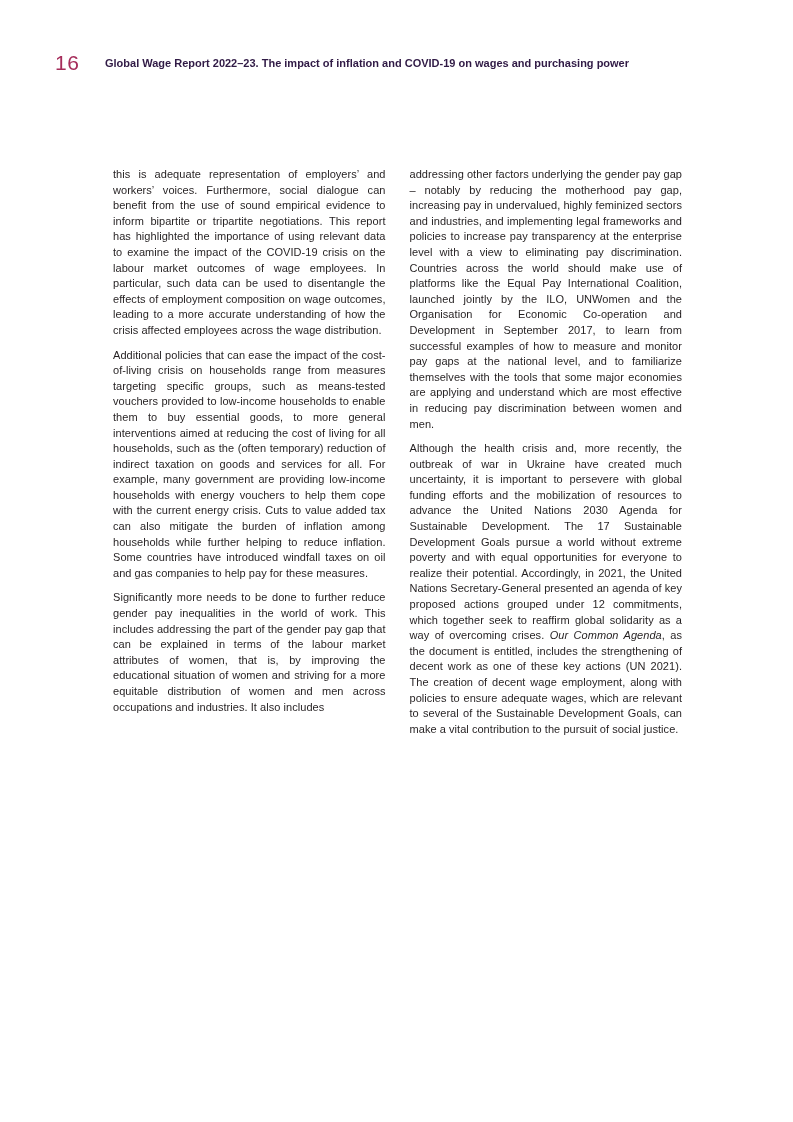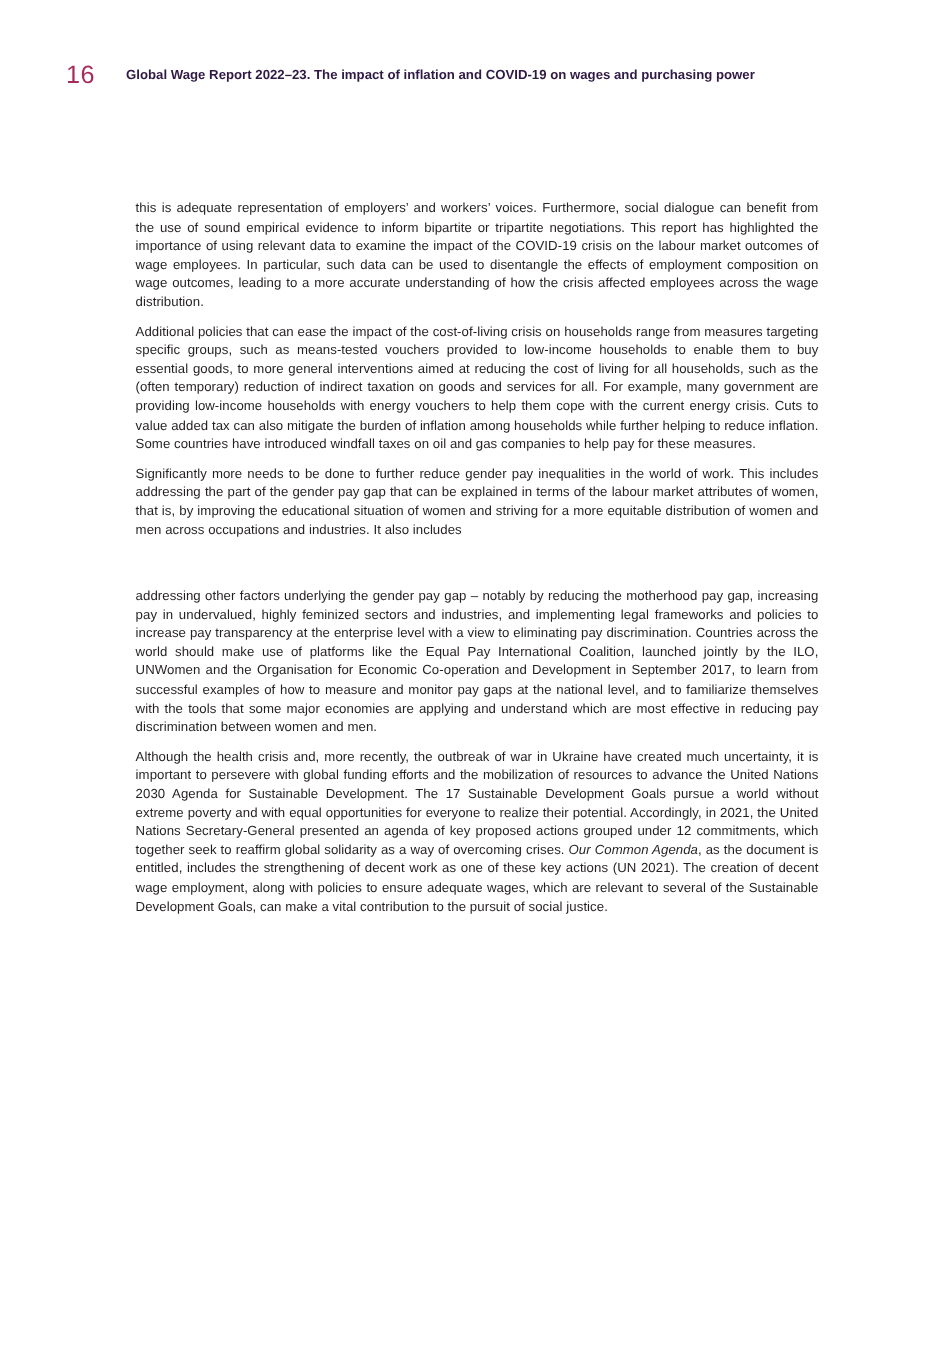--- a/index.html
+++ b/index.html
@@ -34,21 +34,20 @@
     color: #301A45;
     margin: 0;
   }
   .columns {
     position: absolute;
     left: 113px;
     top: 167px;
     width: 569px;
     display: flex;
     gap: 24px;
-    flex-direction: column;
   }
   .col {
     flex: 1 1 0;
     min-width: 0;
     color: #231F20;
     font-size: 11px;
     line-height: 15.6px;
     text-align: justify;
     letter-spacing: 0.05px;
   }

